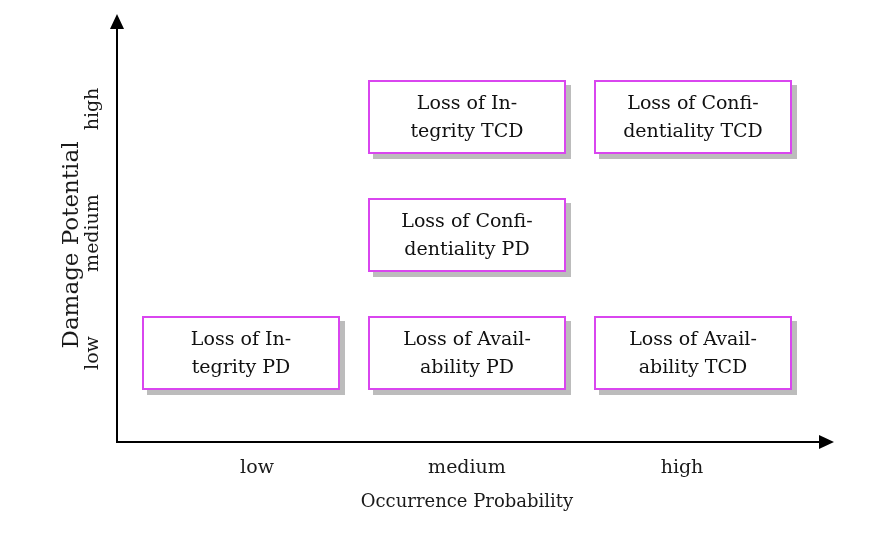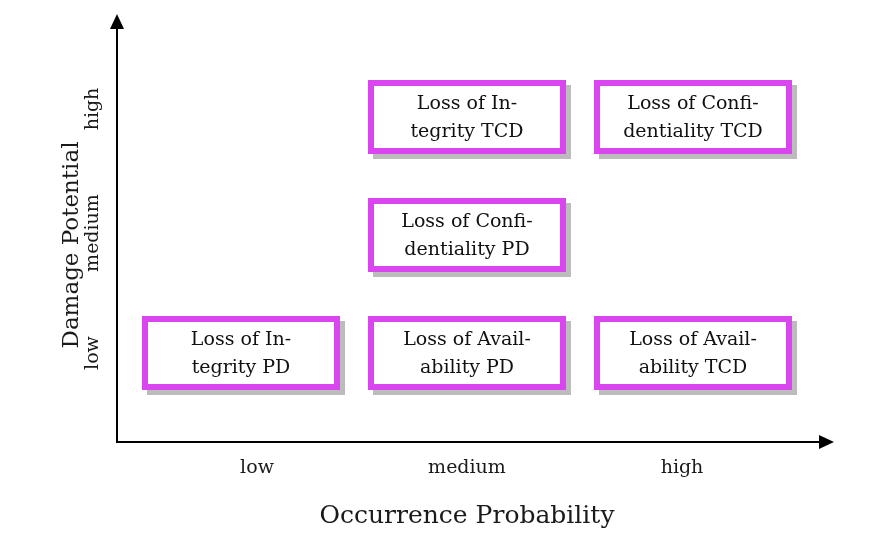--- a/index.html
+++ b/index.html
@@ -63,25 +63,25 @@
     text-align: center;
     font-family: "DejaVu Serif", serif;
     font-size: 23px;
     color: #1a1a1a;
     transform: rotate(-90deg);
     white-space: nowrap;
   }
   #x-axis-title {
     position: absolute;
     left: 167px;
-    top: 500px;
+    top: 490px;
     width: 600px;
     text-align: center;
     font-family: "DejaVu Serif", serif;
-    font-size: 25px;
+    font-size: 18px;
     color: #1a1a1a;
     white-space: nowrap;
   }
 
   
   .y-tick {
     position: absolute;
     font-family: "DejaVu Serif", serif;
     font-size: 19px;
     color: #1a1a1a;
@@ -106,21 +106,21 @@
   }
   #x-tick-low    { left: 177px; }
   #x-tick-medium { left: 387px; }
   #x-tick-high   { left: 602px; }
 
   
   .risk-box {
     position: absolute;
     box-sizing: border-box;
     background: #ffffff;
-    border: 6px solid #d946ef;
+    border: 2px solid #d946ef;
     box-shadow: 5px 5px 0 0 #bcbcbc;
     display: flex;
     align-items: center;
     justify-content: center;
     text-align: center;
     font-family: "DejaVu Serif", serif;
     font-size: 19px;
     line-height: 1.45;
     color: #111111;
     white-space: pre-line;

